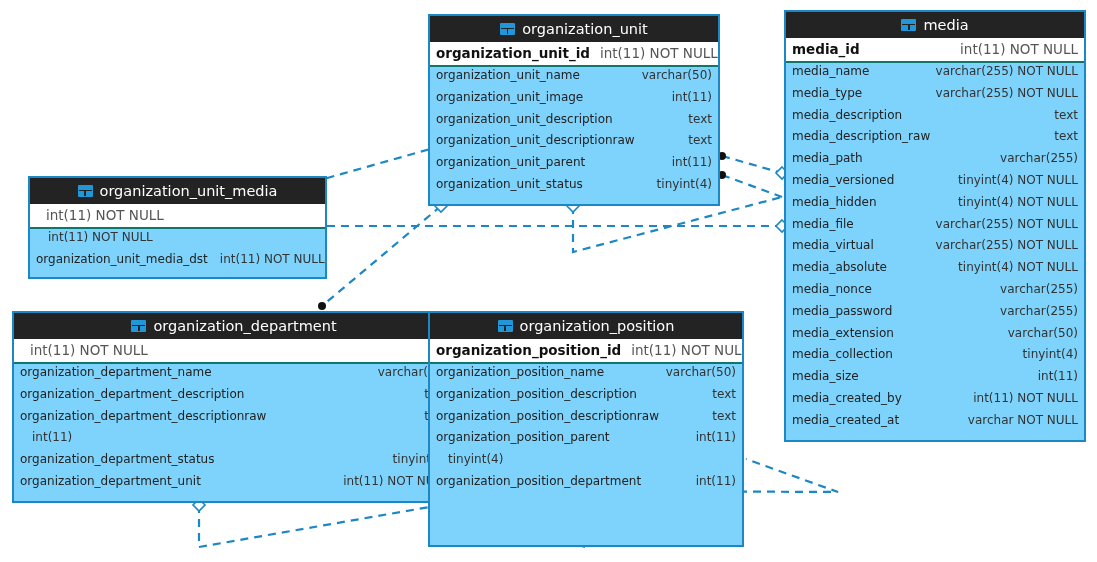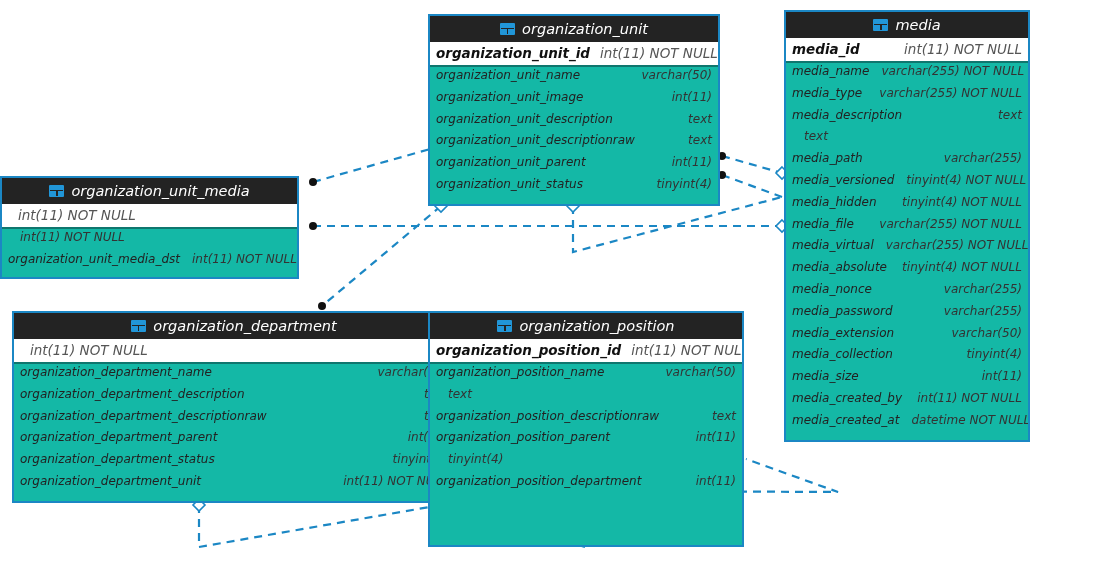--- a/index.html
+++ b/index.html
@@ -8,24 +8,23 @@
     width:1097px;height:562px;position:relative;overflow:hidden;
     font-family:"DejaVu Sans","Liberation Sans",sans-serif;
     -webkit-font-smoothing:antialiased;
   }
   #canvas{position:absolute;inset:0;width:1097px;height:562px;}
   #links{position:absolute;left:0;top:0;width:1097px;height:562px;pointer-events:none;}
 
   .table-box{
     position:absolute;
     border:2px solid #1b87c4;
-    background:#14b8a6;
+    background:#7dd3fc;
     box-sizing:border-box;
     overflow:hidden;
-    font-style:italic;
   }
   .tbl-header{
     background:#232323;
     color:#ffffff;
     height:26px;
     line-height:26px;
     display:flex;
     align-items:center;
     justify-content:center;
     gap:7px;
@@ -126,21 +125,21 @@
         </div>
         <div class="col-row">
           <span class="col-name">organization_unit_parent</span>
           <span class="col-type">int(11)</span>
         </div>
         <div class="col-row">
           <span class="col-name">organization_unit_status</span>
           <span class="col-type">tinyint(4)</span>
         </div>
       </div>
-      <div class="table-box" style="left: 784px; top: 10px; width: 246px; height: 432px;">
+      <div class="table-box" style="left: 784px; top: 10px; width: 302px; height: 432px;">
         <div class="tbl-header">
           <span class="tbl-icon"></span>
           <span>media</span>
         </div>
         <div class="pk-row">
           <span class="pk-name">media_id</span>
           <span class="pk-type">int(11) NOT NULL</span>
         </div>
         <div class="col-row">
           <span class="col-name">media_name</span>
@@ -148,20 +147,21 @@
         </div>
         <div class="col-row">
           <span class="col-name">media_type</span>
           <span class="col-type">varchar(255) NOT NULL</span>
         </div>
         <div class="col-row">
           <span class="col-name">media_description</span>
           <span class="col-type">text</span>
         </div>
         <div class="col-row">
+          <span class="col-name">media_description_raw</span>
           <span class="col-type">text</span>
         </div>
         <div class="col-row">
           <span class="col-name">media_path</span>
           <span class="col-type">varchar(255)</span>
         </div>
         <div class="col-row">
           <span class="col-name">media_versioned</span>
           <span class="col-type">tinyint(4) NOT NULL</span>
         </div>
@@ -200,24 +200,24 @@
         <div class="col-row">
           <span class="col-name">media_size</span>
           <span class="col-type">int(11)</span>
         </div>
         <div class="col-row">
           <span class="col-name">media_created_by</span>
           <span class="col-type">int(11) NOT NULL</span>
         </div>
         <div class="col-row">
           <span class="col-name">media_created_at</span>
-          <span class="col-type">datetime NOT NULL</span>
-        </div>
-      </div>
-      <div class="table-box" style="left: 0; top: 176px; width: 299px; height: 103px;">
+          <span class="col-type">varchar NOT NULL</span>
+        </div>
+      </div>
+      <div class="table-box" style="left: 28px; top: 176px; width: 299px; height: 103px;">
         <div class="tbl-header">
           <span class="tbl-icon"></span>
           <span>organization_unit_media</span>
         </div>
         <div class="pk-row">
           <span class="pk-type">int(11) NOT NULL</span>
         </div>
         <div class="col-row">
           <span class="col-type">int(11) NOT NULL</span>
         </div>
@@ -240,21 +240,20 @@
         </div>
         <div class="col-row">
           <span class="col-name">organization_department_description</span>
           <span class="col-type">text</span>
         </div>
         <div class="col-row">
           <span class="col-name">organization_department_descriptionraw</span>
           <span class="col-type">text</span>
         </div>
         <div class="col-row">
-          <span class="col-name">organization_department_parent</span>
           <span class="col-type">int(11)</span>
         </div>
         <div class="col-row">
           <span class="col-name">organization_department_status</span>
           <span class="col-type">tinyint(4)</span>
         </div>
         <div class="col-row">
           <span class="col-name">organization_department_unit</span>
           <span class="col-type">int(11) NOT NULL</span>
         </div>
@@ -266,20 +265,21 @@
         </div>
         <div class="pk-row">
           <span class="pk-name">organization_position_id</span>
           <span class="pk-type">int(11) NOT NULL</span>
         </div>
         <div class="col-row">
           <span class="col-name">organization_position_name</span>
           <span class="col-type">varchar(50)</span>
         </div>
         <div class="col-row">
+          <span class="col-name">organization_position_description</span>
           <span class="col-type">text</span>
         </div>
         <div class="col-row">
           <span class="col-name">organization_position_descriptionraw</span>
           <span class="col-type">text</span>
         </div>
         <div class="col-row">
           <span class="col-name">organization_position_parent</span>
           <span class="col-type">int(11)</span>
         </div>

